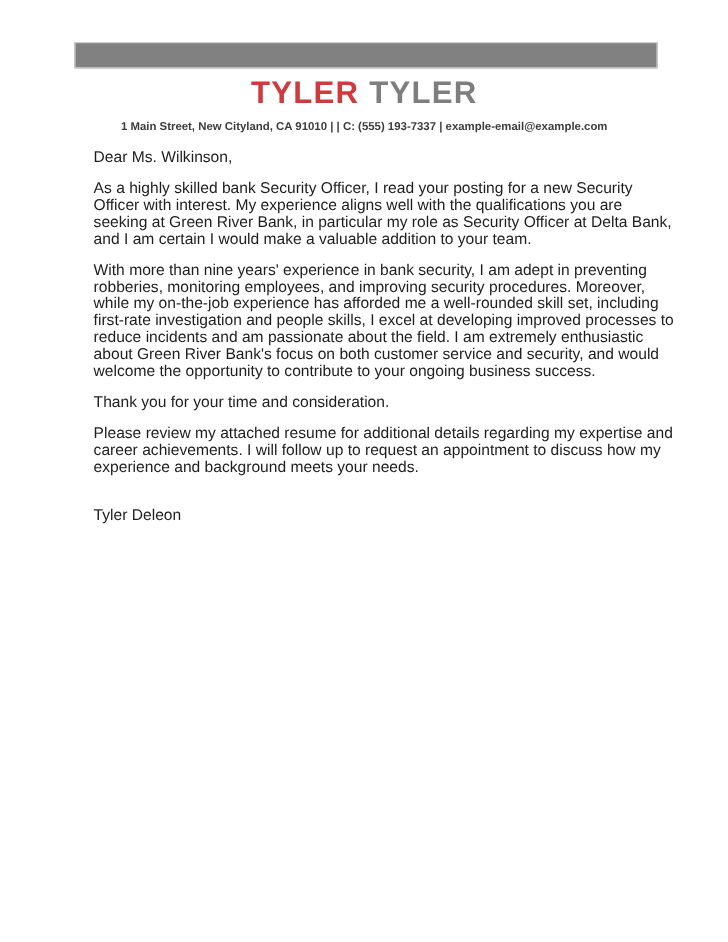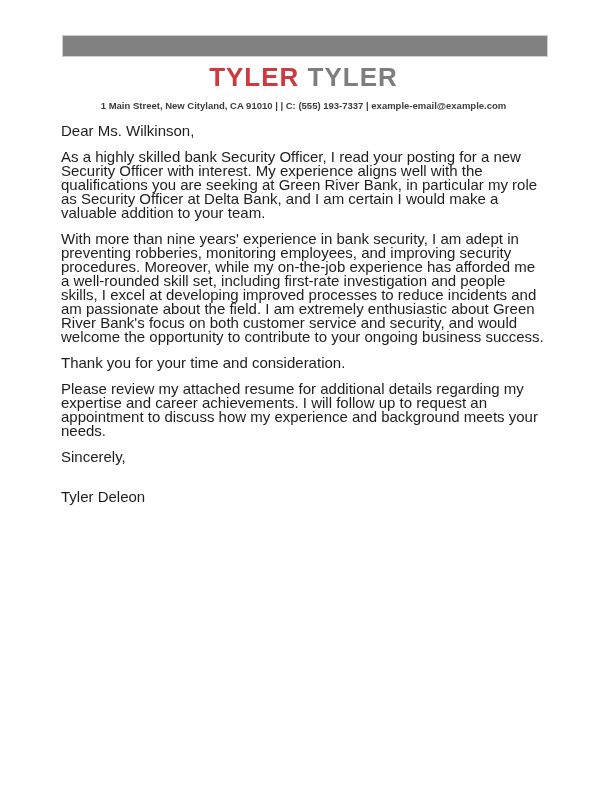--- a/index.html
+++ b/index.html
@@ -39,24 +39,24 @@
     left: 0;
     top: 100px;
     width: 100%;
     text-align: center;
     font-size: 9.5px;
     font-weight: bold;
     color: #3c3c3c;
   }
   .letter {
     position: absolute;
-    left: 61px;
+    left: 78px;
     top: 124px;
     width: 484px;
-    font-size: 15px;
+    font-size: 13px;
     line-height: 14px;
     color: #1e1e1e;
   }
   .letter p { margin: 0 0 12px 0; }
   .letter p.closing { margin-bottom: 0; }
   .letter p.sig-name { margin-top: 26px; margin-bottom: 0; }
 </style>
 </head>
 <body>
 
@@ -67,17 +67,16 @@
   <h1 class="name"><span class="first">TYLER</span> <span class="last">TYLER</span></h1>
 
   <div class="contact">1 Main Street, New Cityland, CA 91010 | | C: (555) 193-7337 | example-email@example.com</div>
 
   <div class="letter">
     <p>Dear Ms. Wilkinson,</p>
     <p>As a highly skilled bank Security Officer, I read your posting for a new Security Officer with interest. My experience aligns well with the qualifications you are seeking at Green River Bank, in particular my role as Security Officer at Delta Bank, and I am certain I would make a valuable addition to your team.</p>
     <p>With more than nine years' experience in bank security, I am adept in preventing robberies, monitoring employees, and improving security procedures. Moreover, while my on-the-job experience has afforded me a well-rounded skill set, including first-rate investigation and people skills, I excel at developing improved processes to reduce incidents and am passionate about the field. I am extremely enthusiastic about Green River Bank's focus on both customer service and security, and would welcome the opportunity to contribute to your ongoing business success.</p>
     <p>Thank you for your time and consideration.</p>
     <p>Please review my attached resume for additional details regarding my expertise and career achievements. I will follow up to request an appointment to discuss how my experience and background meets your needs.</p>
-    <p class="closing">Sincerely,</p>
     <p class="sig-name">Tyler Deleon</p>
   </div>
 
 </div>
 
 </body></html>

